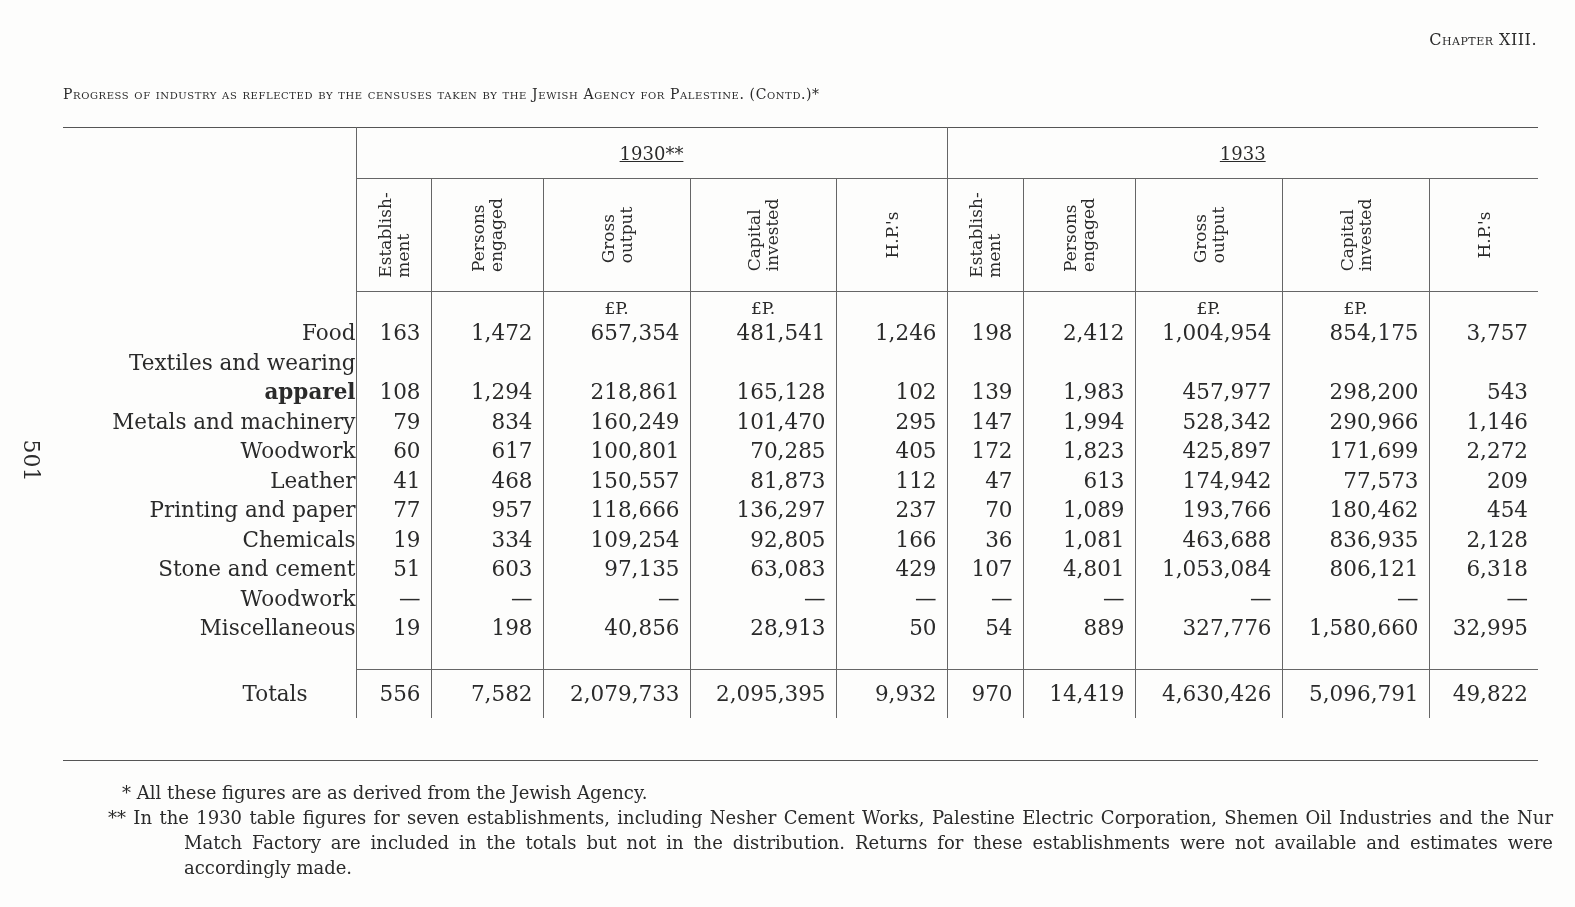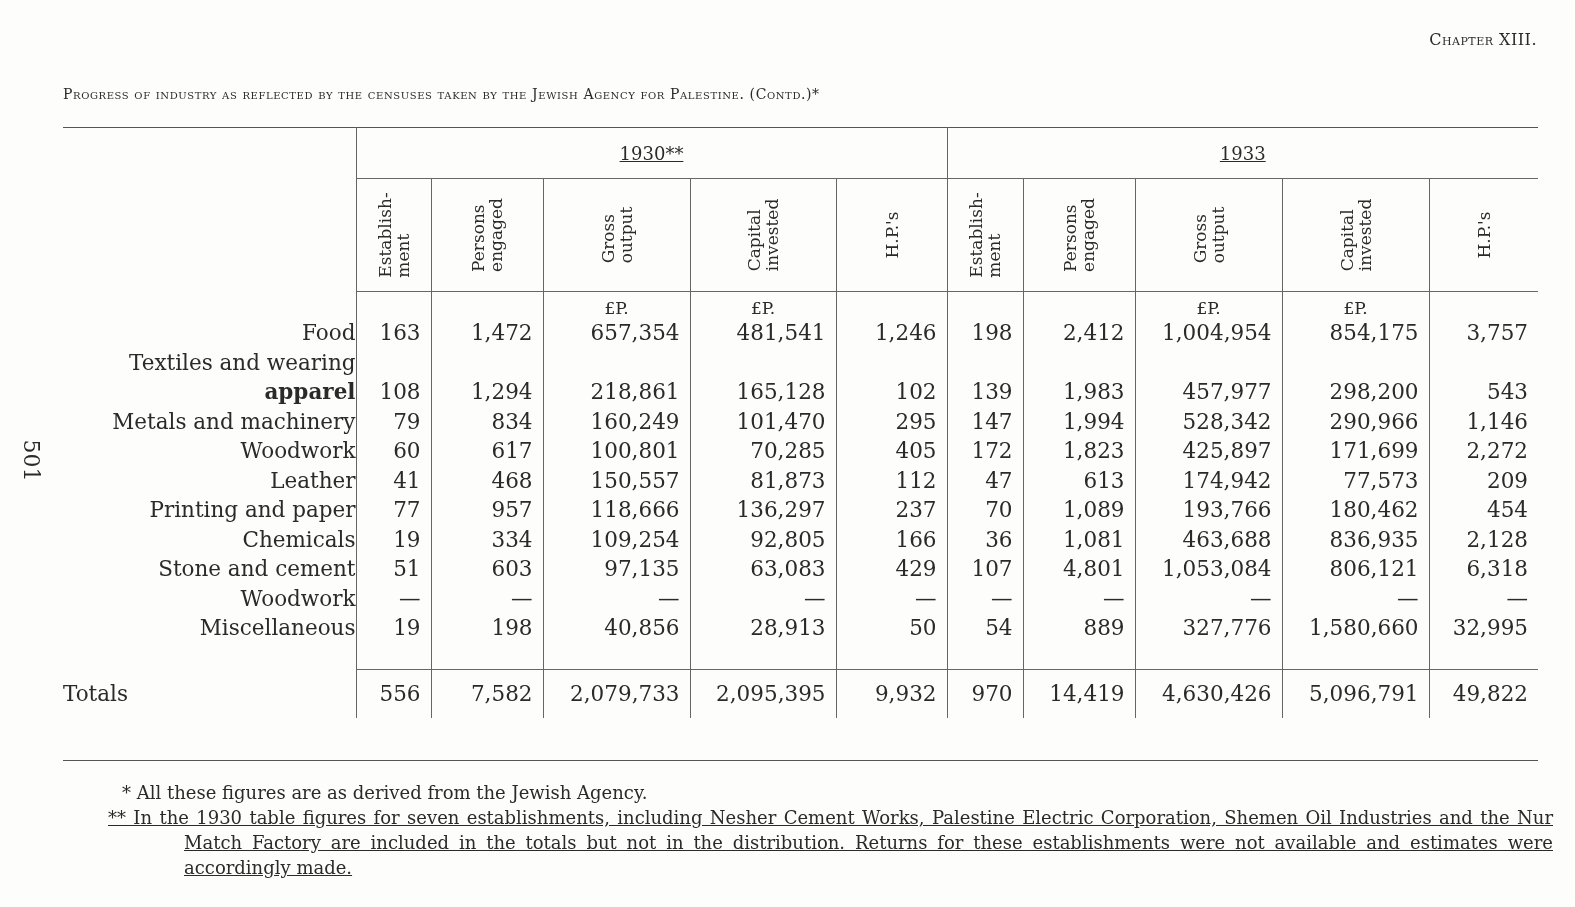--- a/index.html
+++ b/index.html
@@ -16,25 +16,25 @@
   .colhead { height:112px; border-bottom:1.2px solid #666; position:relative; }
   .rot { position:absolute; left:50%; top:50%; transform:translate(-50%,-50%) rotate(-90deg); font-size:17px; line-height:18px; text-align:left; white-space:nowrap; }
   .unit { text-align:center; font-size:17px; height:26px; vertical-align:bottom; }
   .num { text-align:right; padding-right:10px !important; white-space:nowrap; }
   .label { text-align:right; white-space:nowrap;margin-top:20px; }
   .label.indent { padding-left:22px !important;font-weight:bold; }
   tr.r td { height:29.5px; line-height:29px; }
   .rule td.num, .rule td.c { border-bottom:1.2px solid #666; }
   .rule td { height:26px; }
   tr.tot td { height:48px; vertical-align:middle; }
-  .totlabel { text-align:left; padding-right:48px !important; }
+  .totlabel { text-align:right; padding-right:48px !important; }
   .bottom-rule { position:absolute; left:63px; width:1475px; top:760px; border-top:1.5px solid #555; }
   .notes { position:absolute; left:108px; top:780px; font-size:18px; line-height:25px; width:1445px; }
   .note1 { padding-left:14px; }
-  .note2 { text-indent:-76px; padding-left:76px; text-align:justify;text-decoration:underline; }
+  .note2 { text-indent:-76px; padding-left:76px; text-align:justify; }
 </style>
 </head>
 <body>
 
 <div class="chapter">Chapter XIII.</div>
 <div class="title">Progress of industry as reflected by the censuses taken by the Jewish Agency for Palestine. (Contd.)*</div>
 <div class="page-num">501</div>
 
 <table class="t" id="tbl">
   <colgroup>

